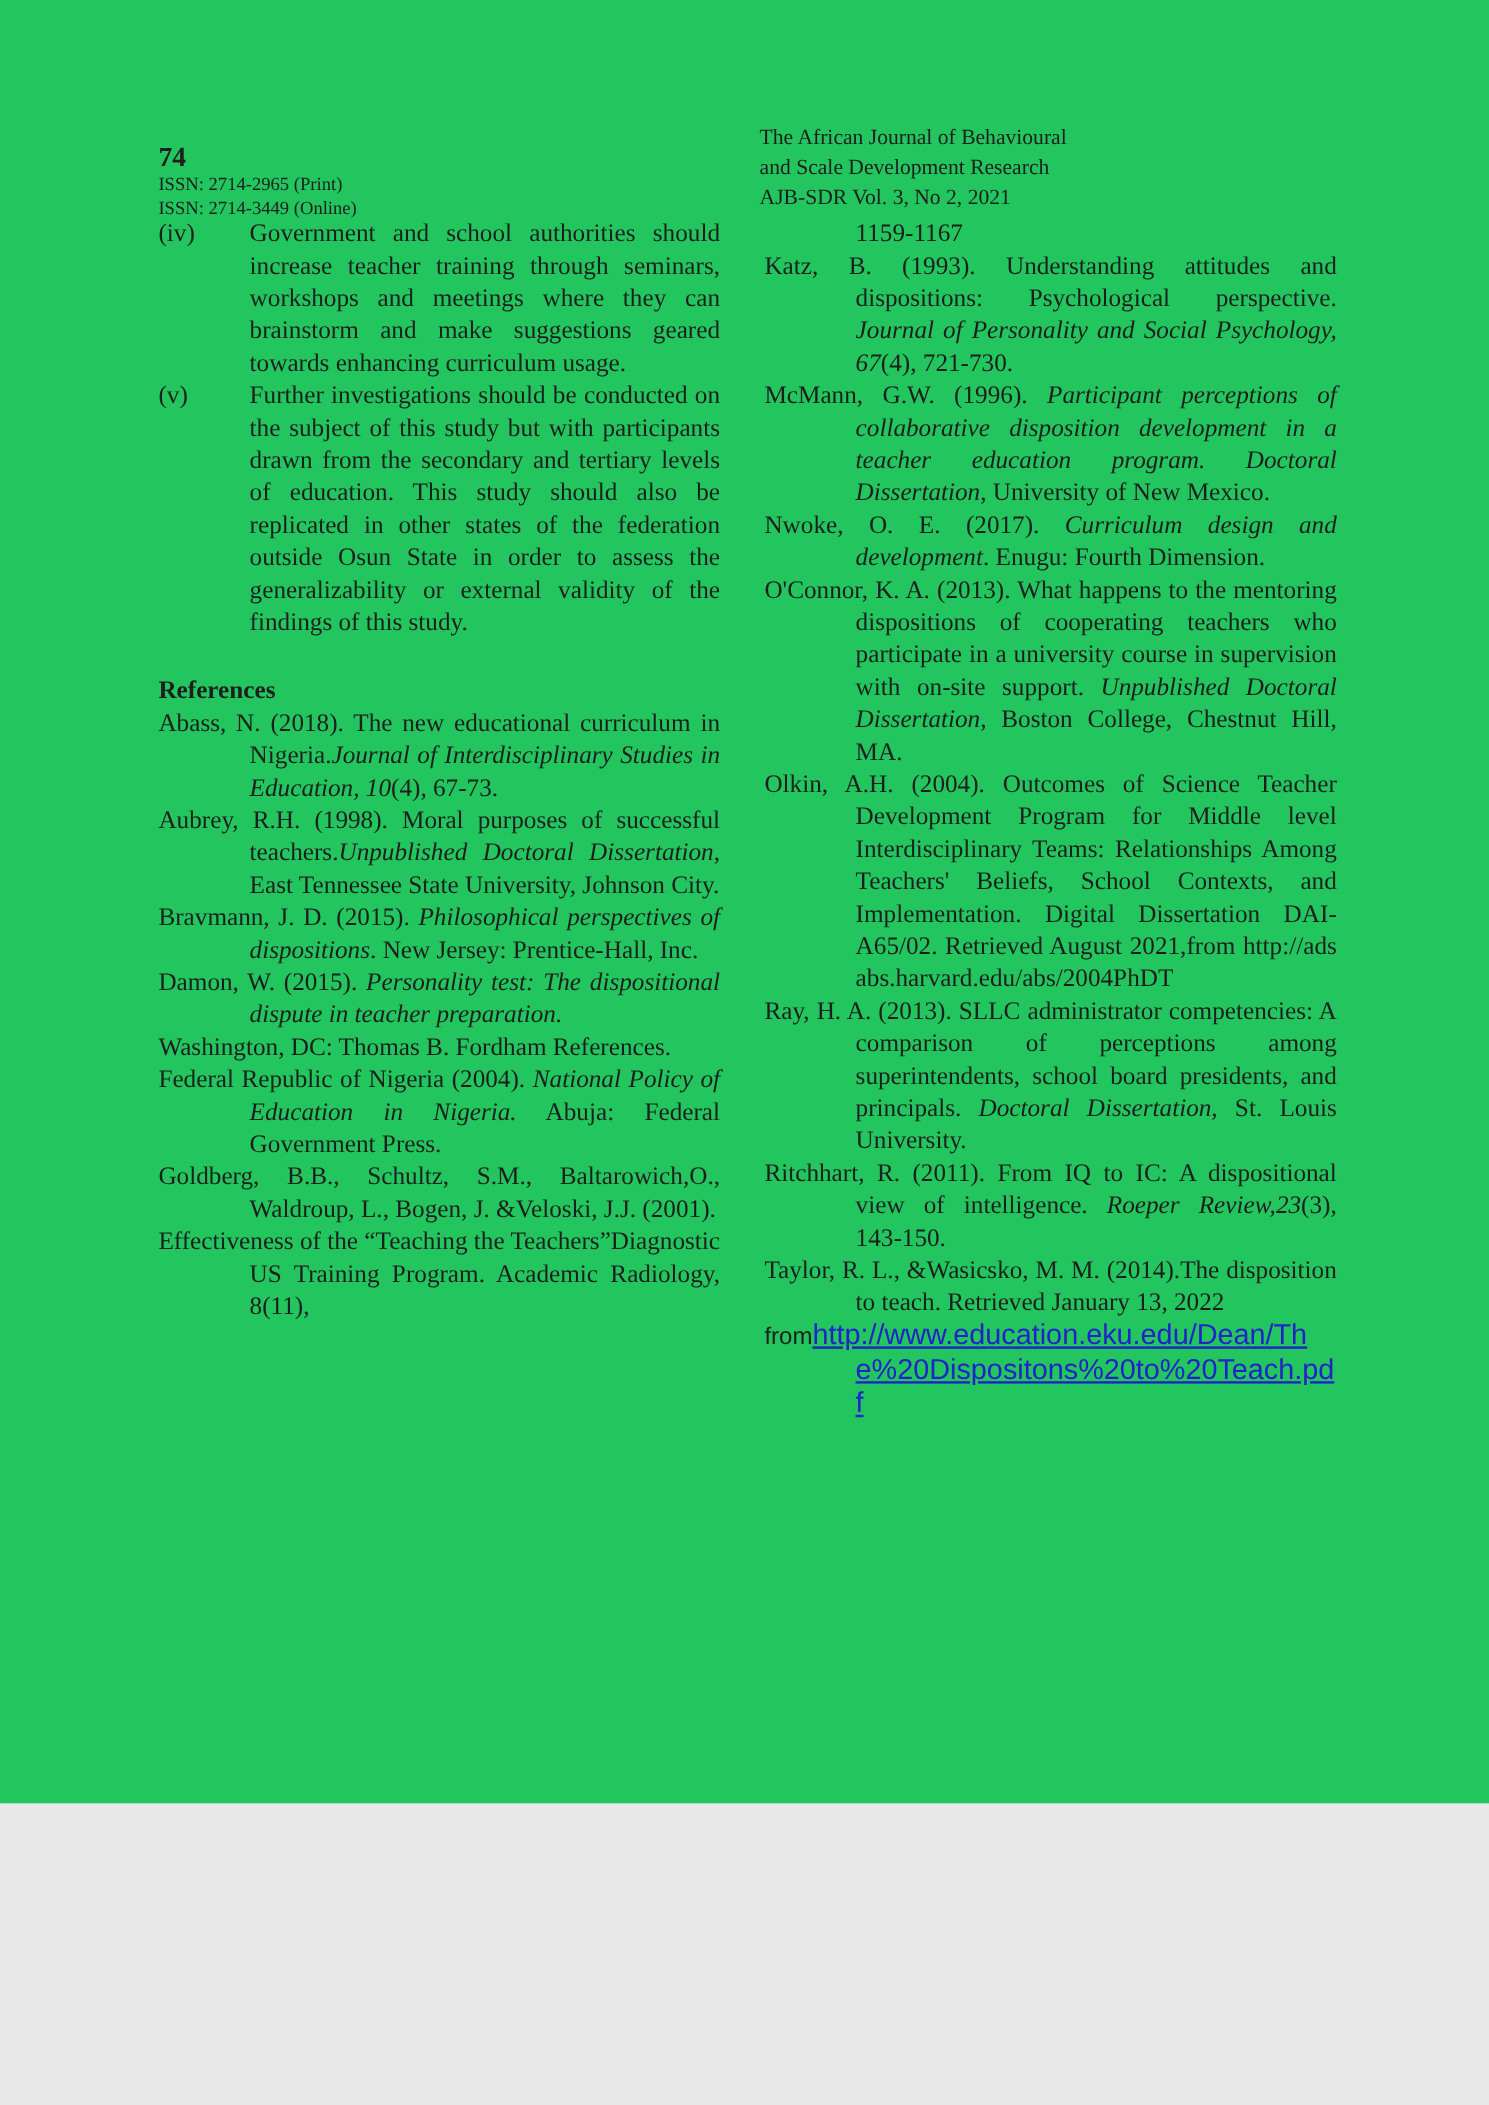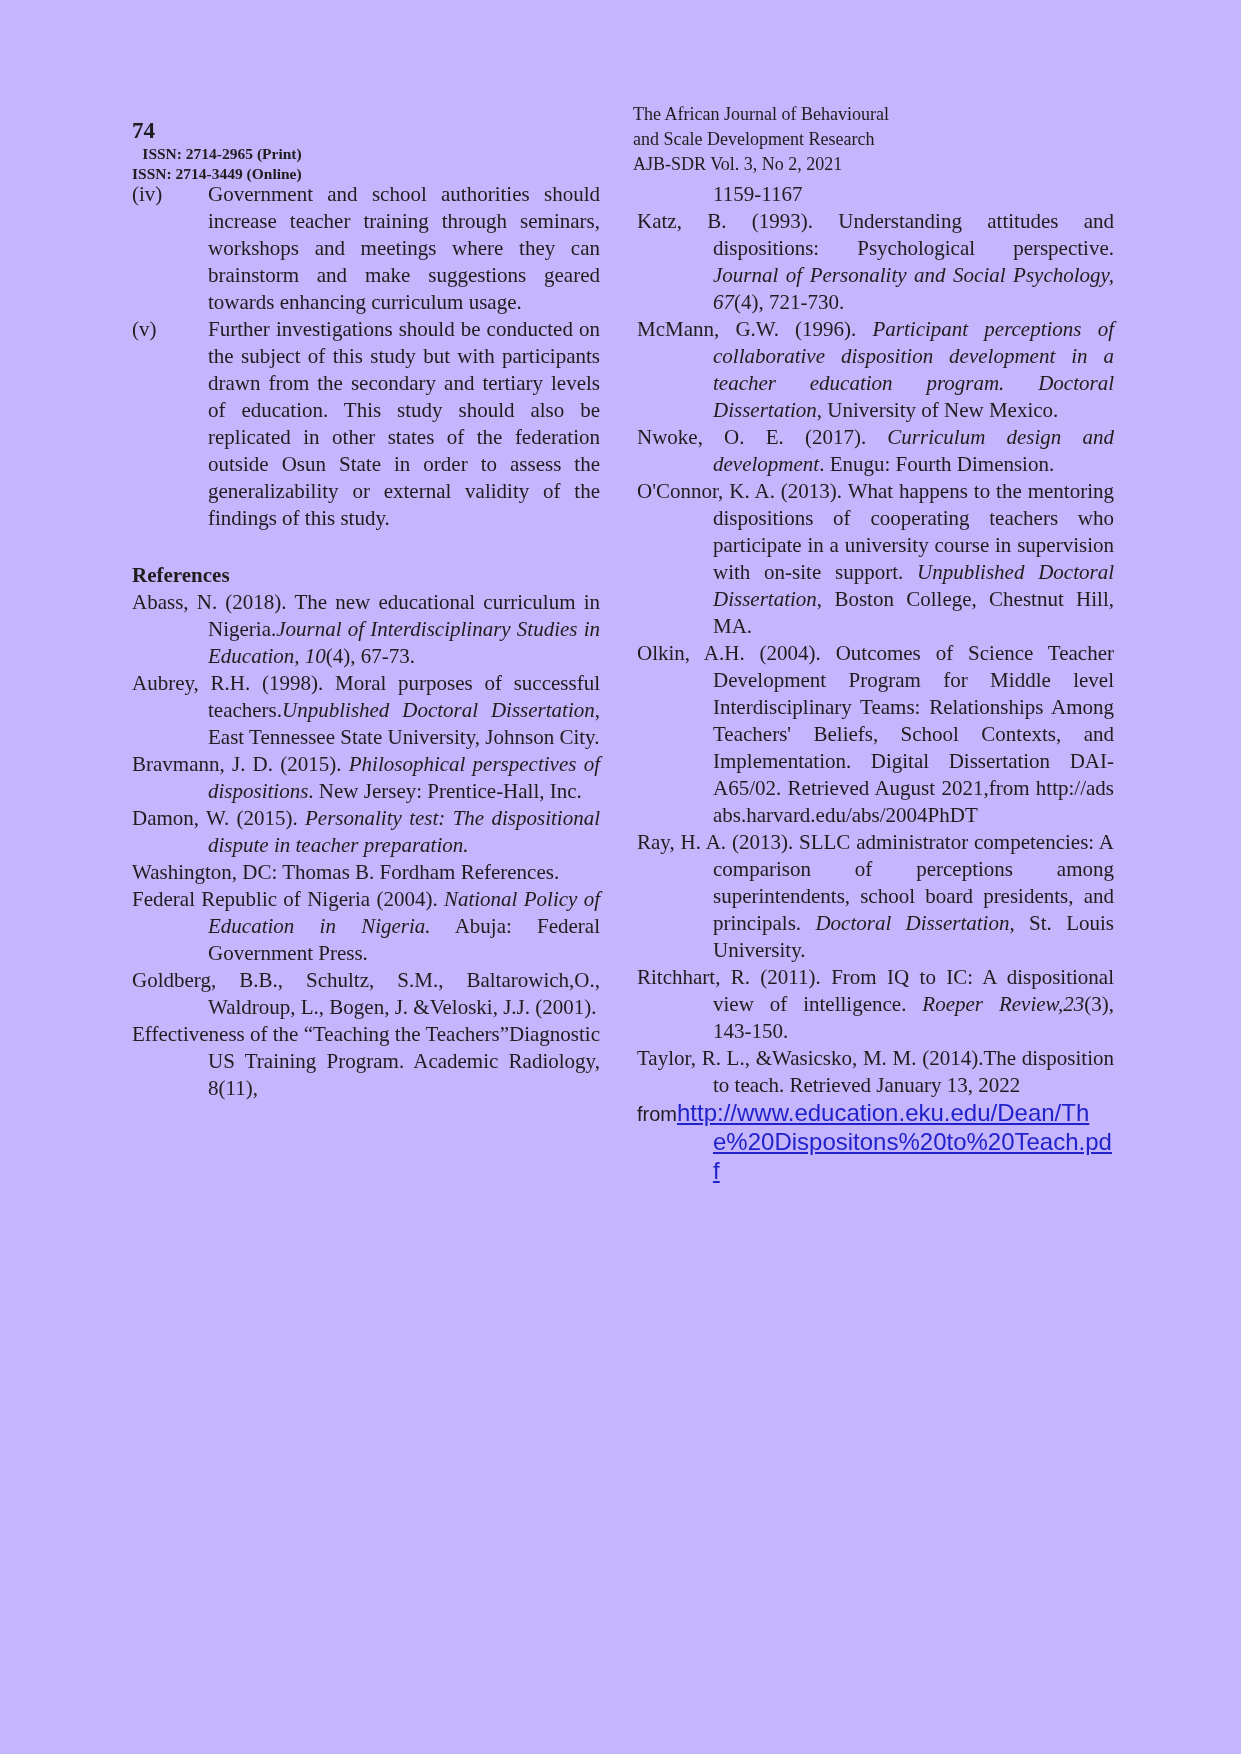--- a/index.html
+++ b/index.html
@@ -1,27 +1,27 @@
 <!DOCTYPE html>
 <html style="--link: #2222cc;"><head>
 <meta charset="utf-8">
 <style>
   html,body{margin:0;padding:0;background:#e8e8e8;}
   .page{
     position:relative;
-    width:1241px;height:1754px;
-    background:#c4b5fd;
+    width:1241px;height:1503px;
+    background:#22c55e;
     font-family:"Liberation Serif","DejaVu Serif",serif;
     color:#1e1e1e;
     margin:0 auto;
     overflow:hidden;
   }
   .head-left{position:absolute;left:132px;top:118px;}
   .pg-num{font-weight:bold;font-size:23px;line-height:26px;}
-  .issn{font-weight:bold;font-size:15.5px;line-height:20px;text-align:right;}
+  .issn{font-weight:normal;font-size:15.5px;line-height:20px;}
   .head-right{
     position:absolute;left:633px;width:477px;top:102px;
     text-align:left;font-size:18px;line-height:25px;
   }
   .col{position:absolute;top:181px;font-size:21px;line-height:27px;}
   .col-left{left:132px;width:468px;}
   .col-right{left:637px;width:477px;}
   p{margin:0;}
   .cont{padding-left:76px;}
   .reco{display:flex;}

